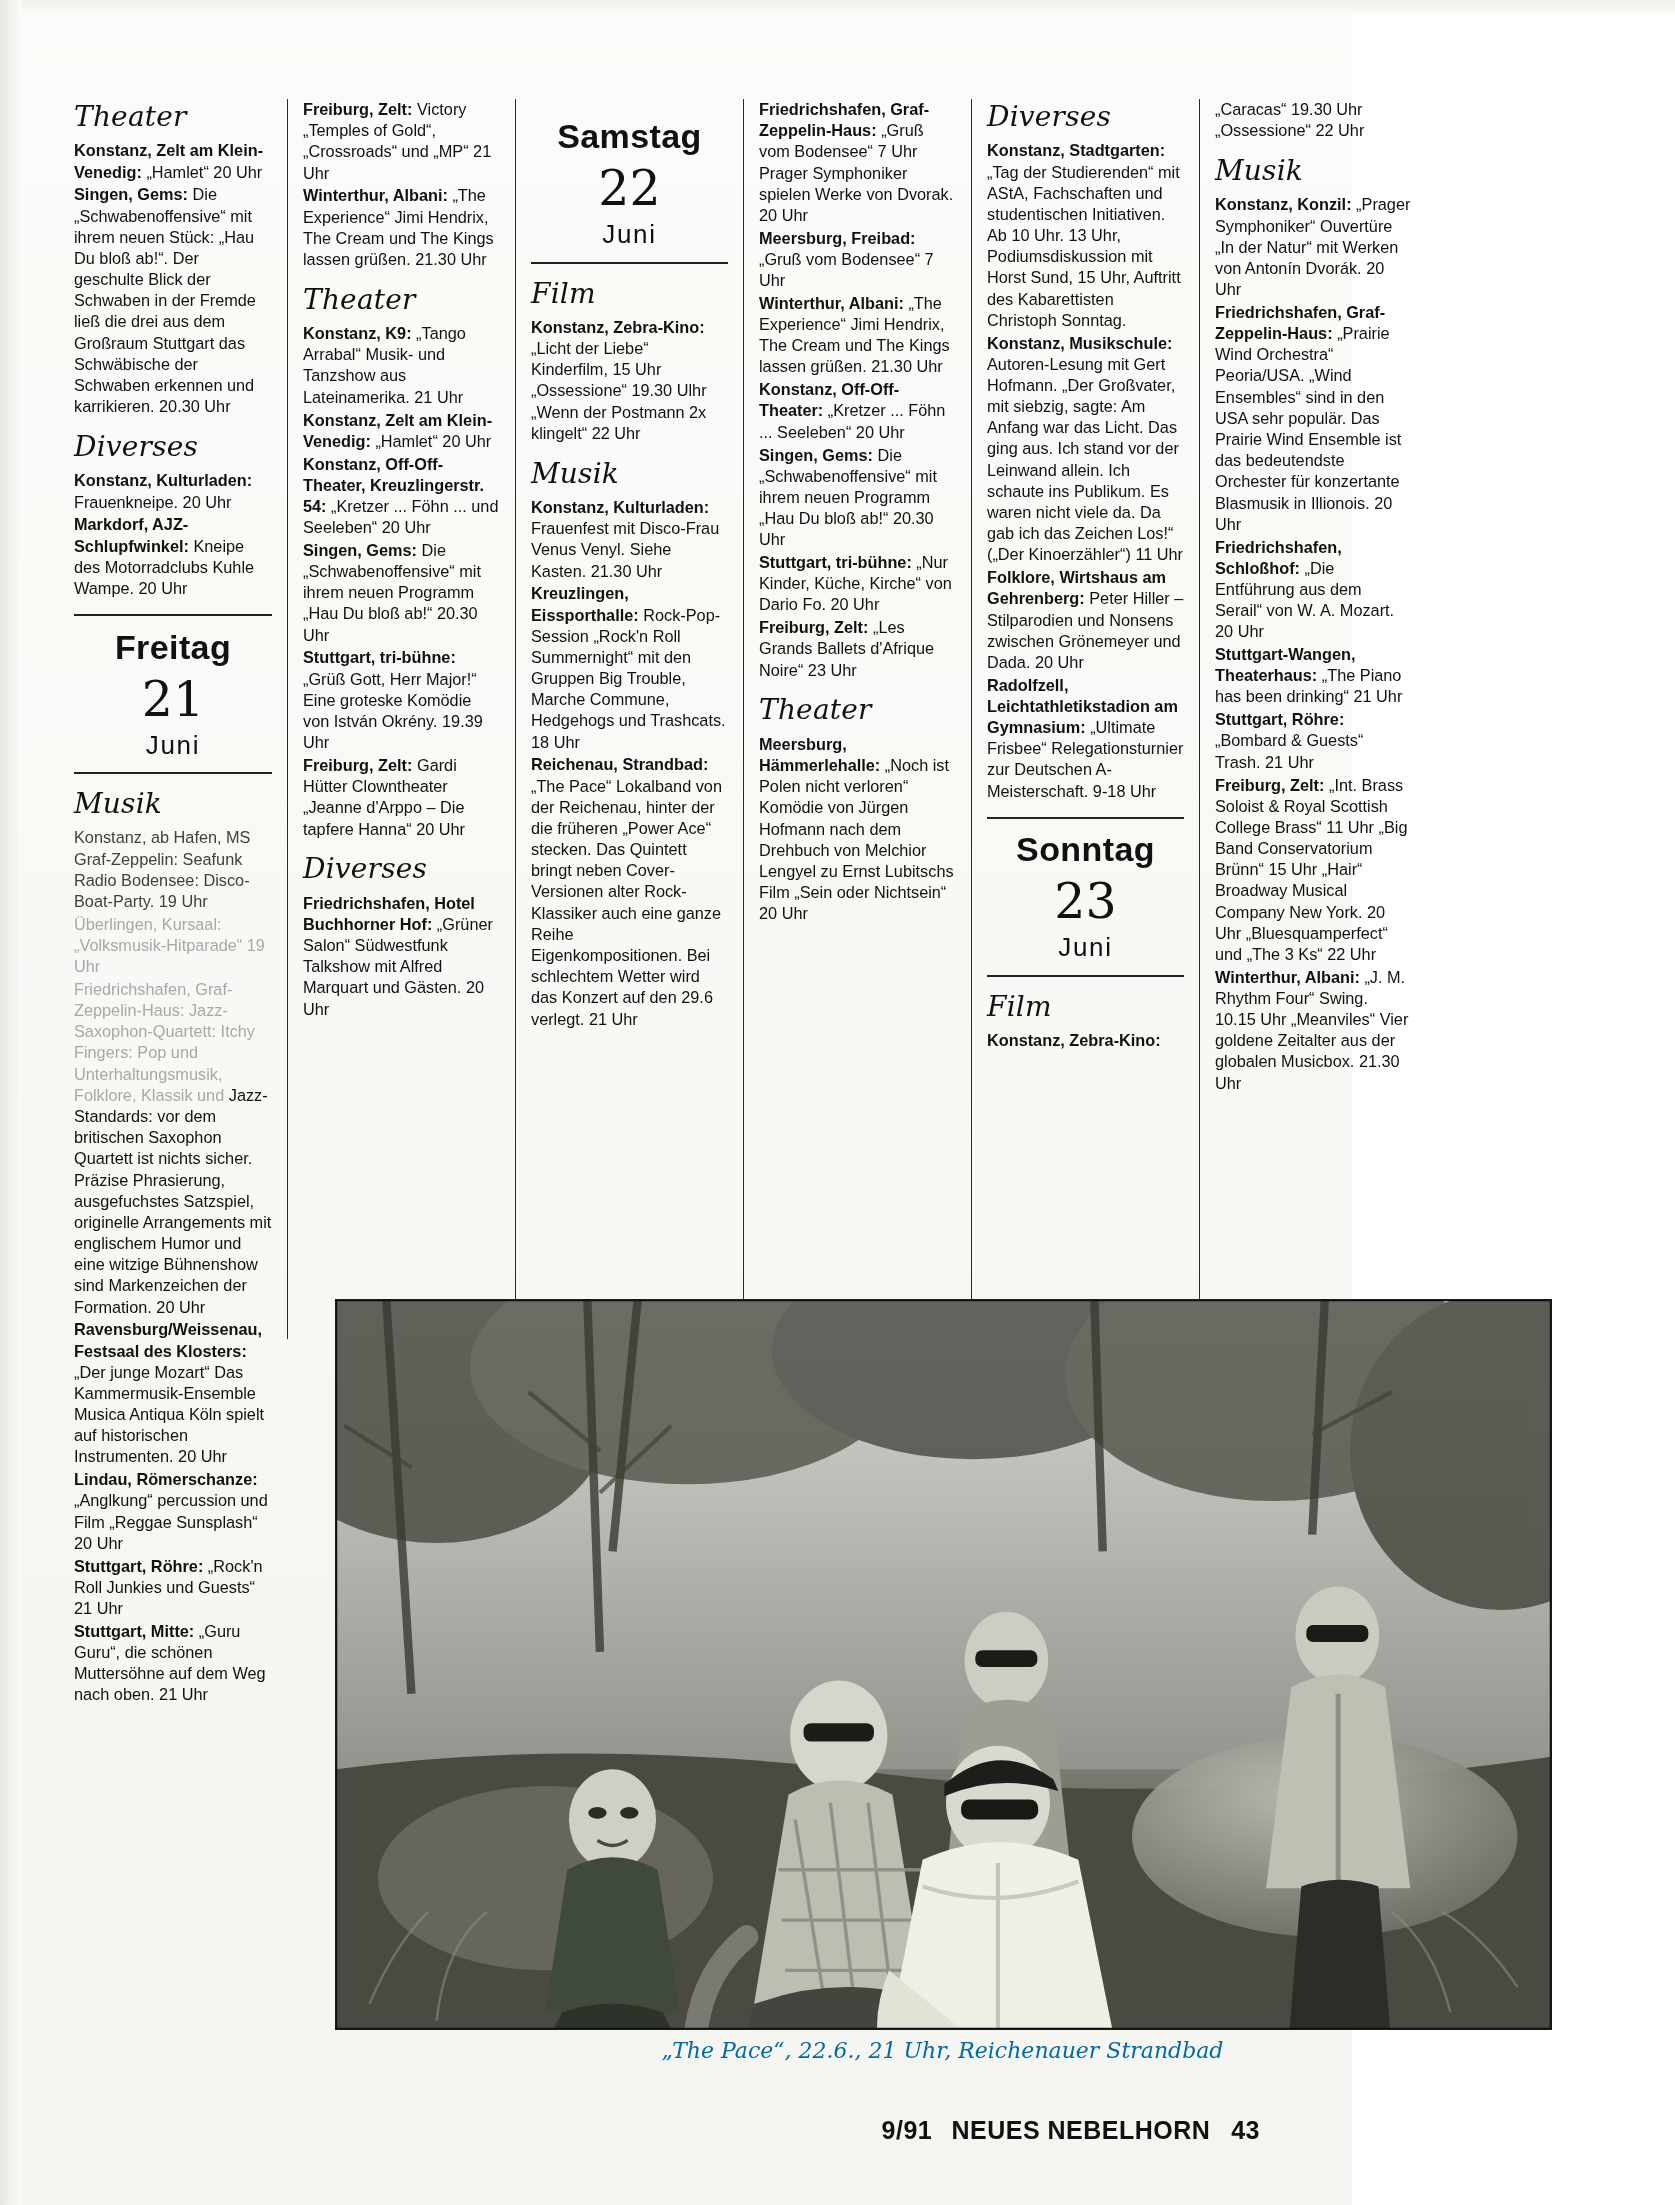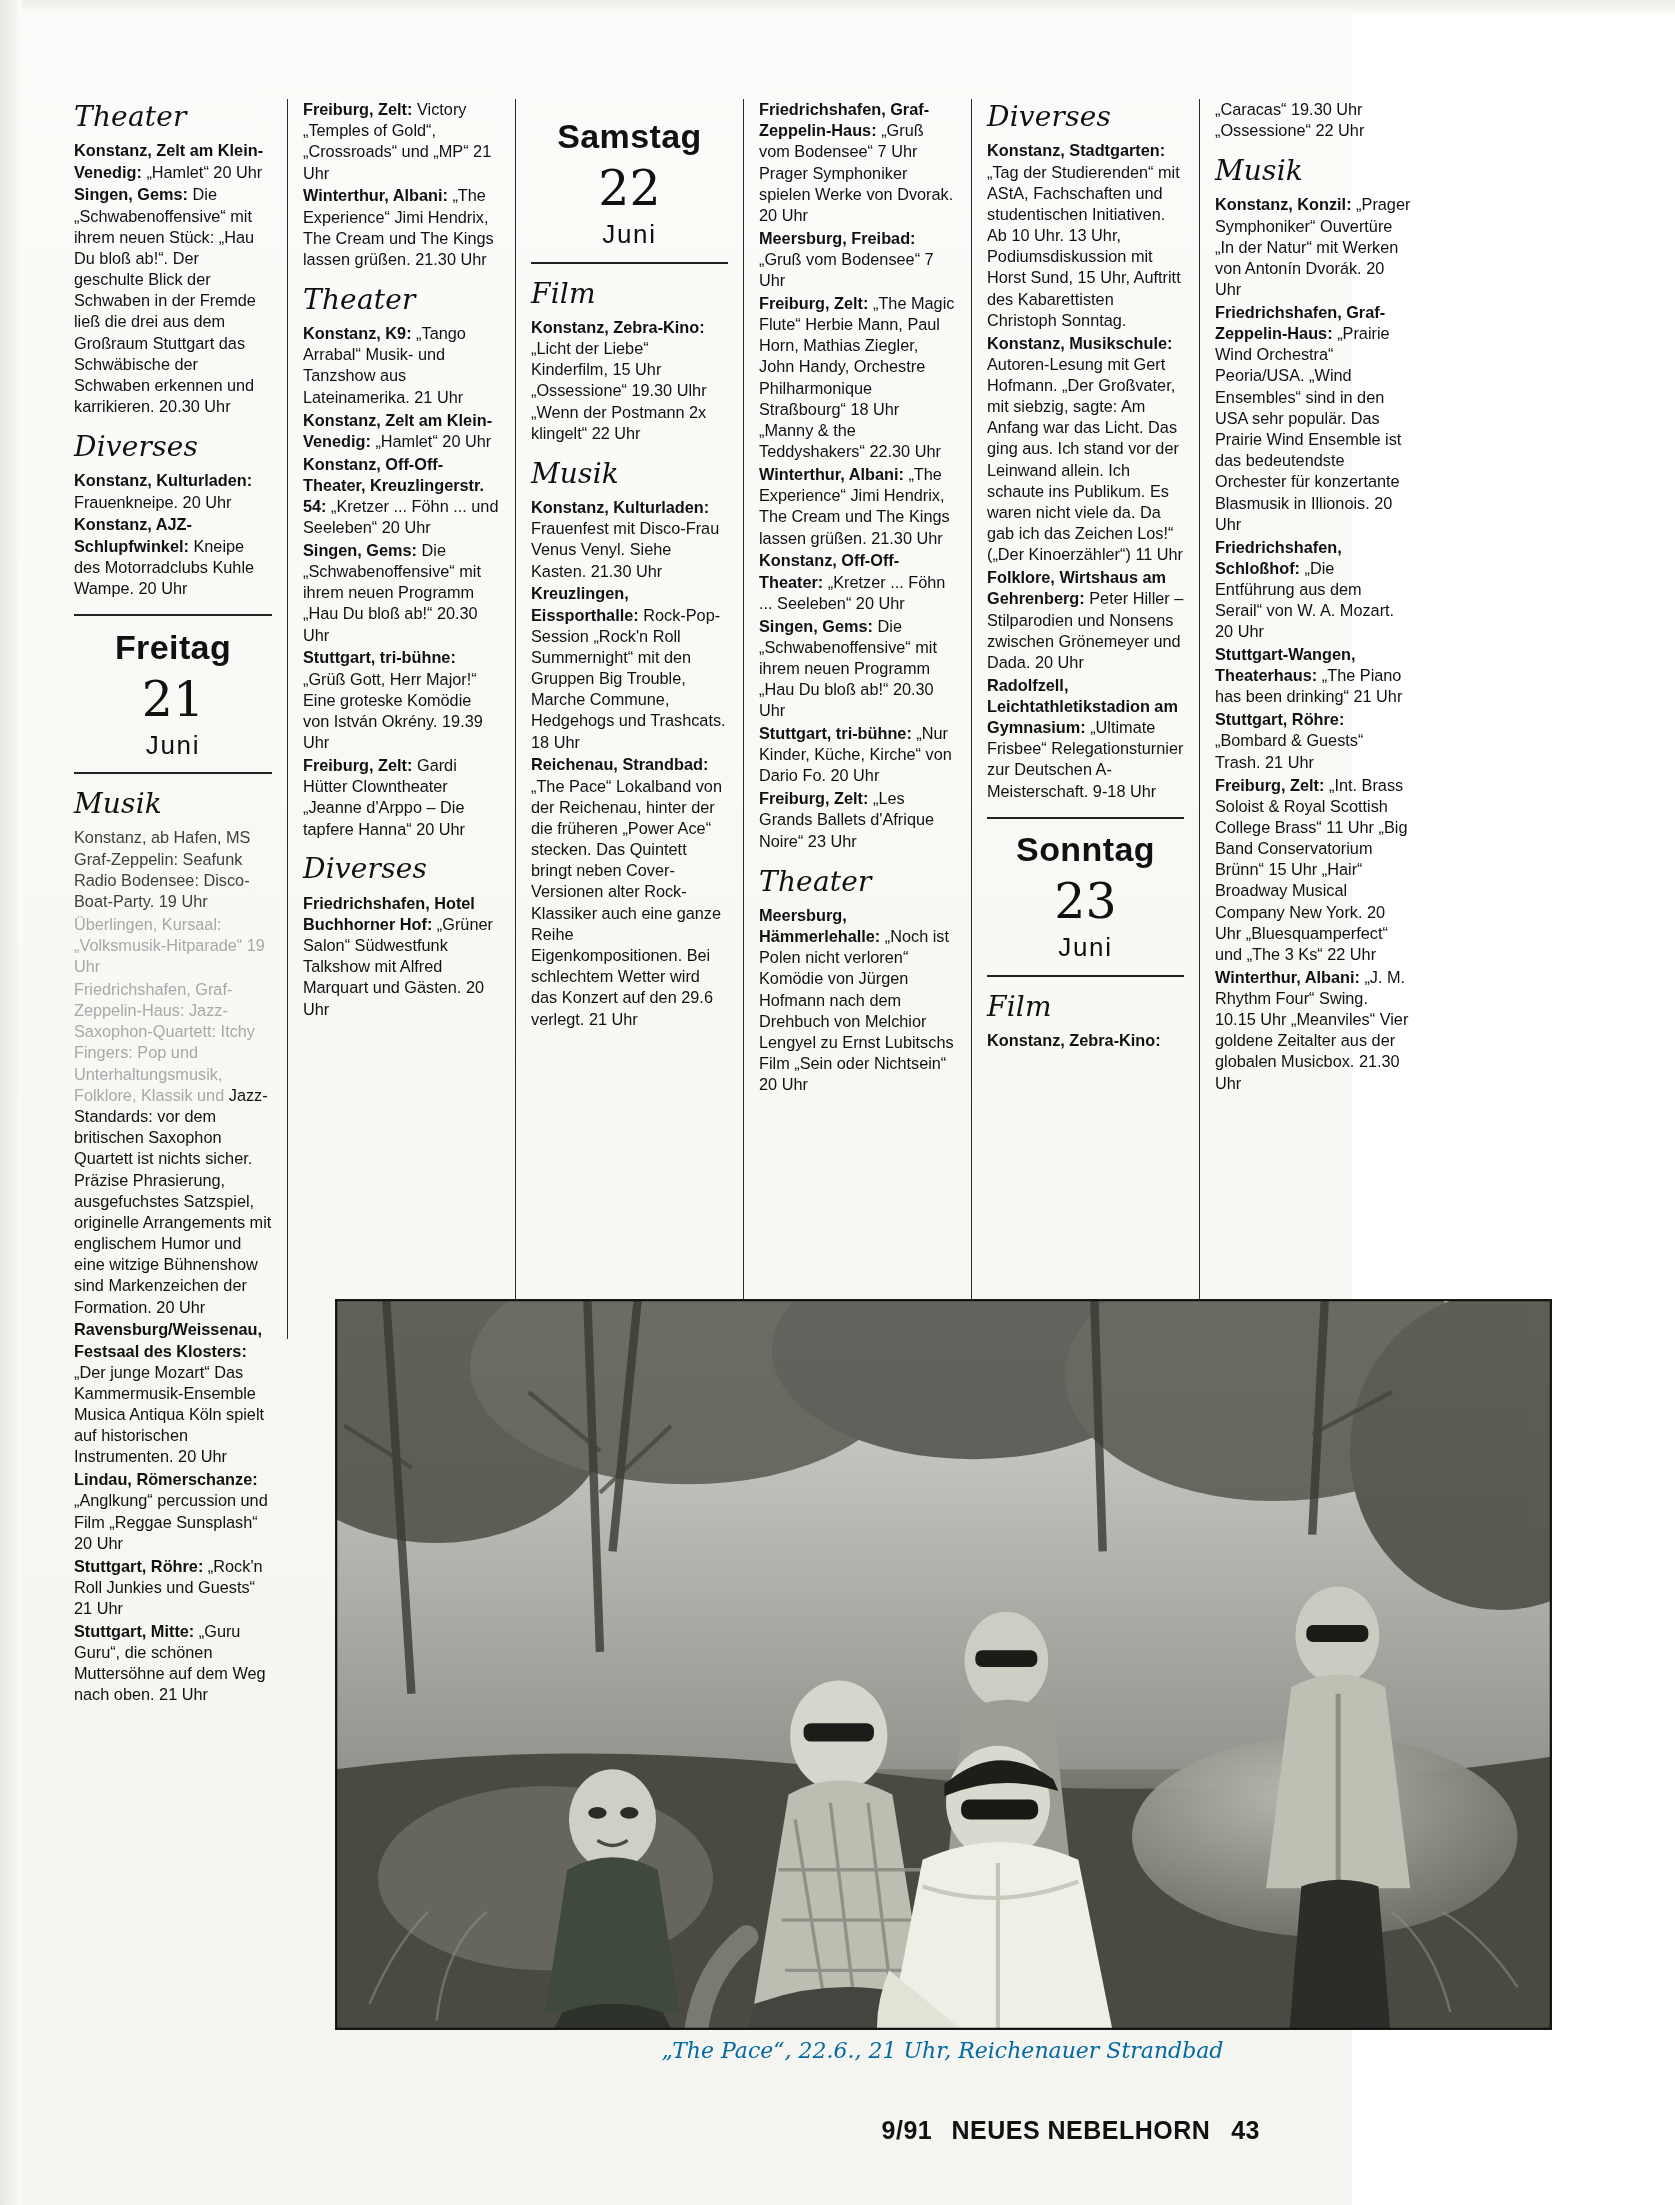--- a/index.html
+++ b/index.html
@@ -165,21 +165,21 @@
   <div class="edge-top"></div>
   <div class="edge-left"></div>
 
   <div class="columns" id="columns">
       <div class="col c1">
         <div class="sec-head first">Theater</div>
         <p class="entry"><b>Konstanz, Zelt am Klein-Venedig:</b> „Hamlet“ 20 Uhr</p>
         <p class="entry"><b>Singen, Gems:</b> Die „Schwabenoffensive“ mit ihrem neuen Stück: „Hau Du bloß ab!“. Der geschulte Blick der Schwaben in der Fremde ließ die drei aus dem Großraum Stuttgart das Schwäbische der Schwaben erkennen und karrikieren. 20.30 Uhr</p>
         <div class="sec-head">Diverses</div>
         <p class="entry"><b>Konstanz, Kulturladen:</b> Frauenkneipe. 20 Uhr</p>
-        <p class="entry"><b>Konstanz, AJZ-Schlupfwinkel:</b> Kneipe des Motorradclubs Kuhle Wampe. 20 Uhr</p>
+        <p class="entry"><b>Markdorf, AJZ-Schlupfwinkel:</b> Kneipe des Motorradclubs Kuhle Wampe. 20 Uhr</p>
         <div class="day-block">
           <div class="day-name">Freitag</div>
           <div class="day-num">21</div>
           <div class="day-month">Juni</div>
         </div>
         <div class="sec-head">Musik</div>
         <p class="entry"><span class="faded">Konstanz, ab Hafen, MS Graf-Zeppelin: Seafunk Radio Bodensee: Disco-Boat-Party. 19 Uhr</span></p>
         <p class="entry"><span class="faded-2">Überlingen, Kursaal: „Volksmusik-Hitparade“ 19 Uhr</span></p>
         <p class="entry"><span class="faded-2">Friedrichshafen, Graf-Zeppelin-Haus: Jazz-Saxophon-Quartett: Itchy Fingers: Pop und Unterhaltungsmusik, Folklore, Klassik und</span> Jazz-Standards: vor dem britischen Saxophon Quartett ist nichts sicher. Präzise Phrasierung, ausgefuchstes Satzspiel, originelle Arrangements mit englischem Humor und eine witzige Bühnenshow sind Markenzeichen der Formation. 20 Uhr</p>
         <p class="entry"><b>Ravensburg/Weissenau, Festsaal des Klosters:</b> „Der junge Mozart“ Das Kammermusik-Ensemble Musica Antiqua Köln spielt auf historischen Instrumenten. 20 Uhr</p>
@@ -209,21 +209,20 @@
         <div class="sec-head">Film</div>
         <p class="entry"><b>Konstanz, Zebra-Kino:</b> „Licht der Liebe“ Kinderfilm, 15 Uhr „Ossessione“ 19.30 Ulhr „Wenn der Postmann 2x klingelt“ 22 Uhr</p>
         <div class="sec-head">Musik</div>
         <p class="entry"><b>Konstanz, Kulturladen:</b> Frauenfest mit Disco-Frau Venus Venyl. Siehe Kasten. 21.30 Uhr</p>
         <p class="entry"><b>Kreuzlingen, Eissporthalle:</b> Rock-Pop-Session „Rock'n Roll Summernight“ mit den Gruppen Big Trouble, Marche Commune, Hedgehogs und Trashcats. 18 Uhr</p>
         <p class="entry"><b>Reichenau, Strandbad:</b> „The Pace“ Lokalband von der Reichenau, hinter der die früheren „Power Ace“ stecken. Das Quintett bringt neben Cover-Versionen alter Rock-Klassiker auch eine ganze Reihe Eigenkompositionen. Bei schlechtem Wetter wird das Konzert auf den 29.6 verlegt. 21 Uhr</p>
       </div>
       <div class="col c4">
         <p class="entry"><b>Friedrichshafen, Graf-Zeppelin-Haus:</b> „Gruß vom Bodensee“ 7 Uhr Prager Symphoniker spielen Werke von Dvorak. 20 Uhr</p>
         <p class="entry"><b>Meersburg, Freibad:</b> „Gruß vom Bodensee“ 7 Uhr</p>
-        <p class="entry"><b>Freiburg, Zelt:</b> „The Magic Flute“ Herbie Mann, Paul Horn, Mathias Ziegler, John Handy, Orchestre Philharmonique Straßbourg“ 18 Uhr „Manny &amp; the Teddyshakers“ 22.30 Uhr</p>
         <p class="entry"><b>Winterthur, Albani:</b> „The Experience“ Jimi Hendrix, The Cream und The Kings lassen grüßen. 21.30 Uhr</p>
         <p class="entry"><b>Konstanz, Off-Off-Theater:</b> „Kretzer ... Föhn ... Seeleben“ 20 Uhr</p>
         <p class="entry"><b>Singen, Gems:</b> Die „Schwabenoffensive“ mit ihrem neuen Programm „Hau Du bloß ab!“ 20.30 Uhr</p>
         <p class="entry"><b>Stuttgart, tri-bühne:</b> „Nur Kinder, Küche, Kirche“ von Dario Fo. 20 Uhr</p>
         <p class="entry"><b>Freiburg, Zelt:</b> „Les Grands Ballets d'Afrique Noire“ 23 Uhr</p>
         <div class="sec-head">Theater</div>
         <p class="entry"><b>Meersburg, Hämmerlehalle:</b> „Noch ist Polen nicht verloren“ Komödie von Jürgen Hofmann nach dem Drehbuch von Melchior Lengyel zu Ernst Lubitschs Film „Sein oder Nichtsein“ 20 Uhr</p>
       </div>
       <div class="col c5">
         <div class="sec-head first">Diverses</div>

